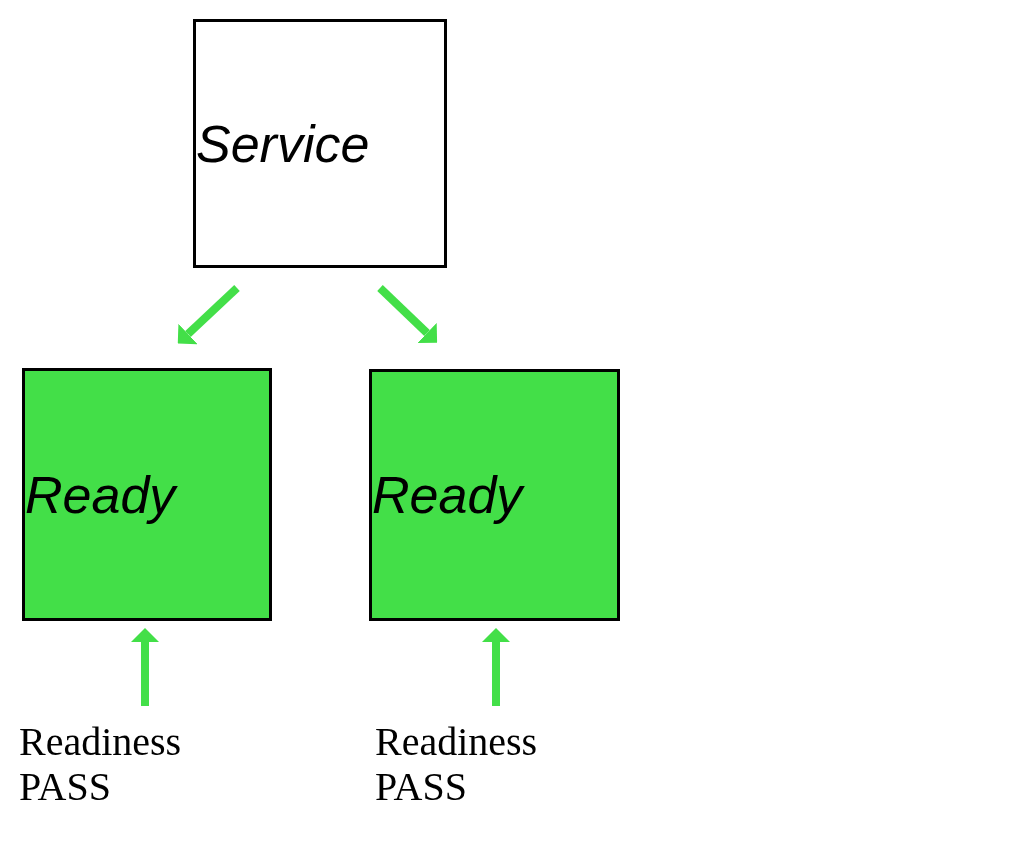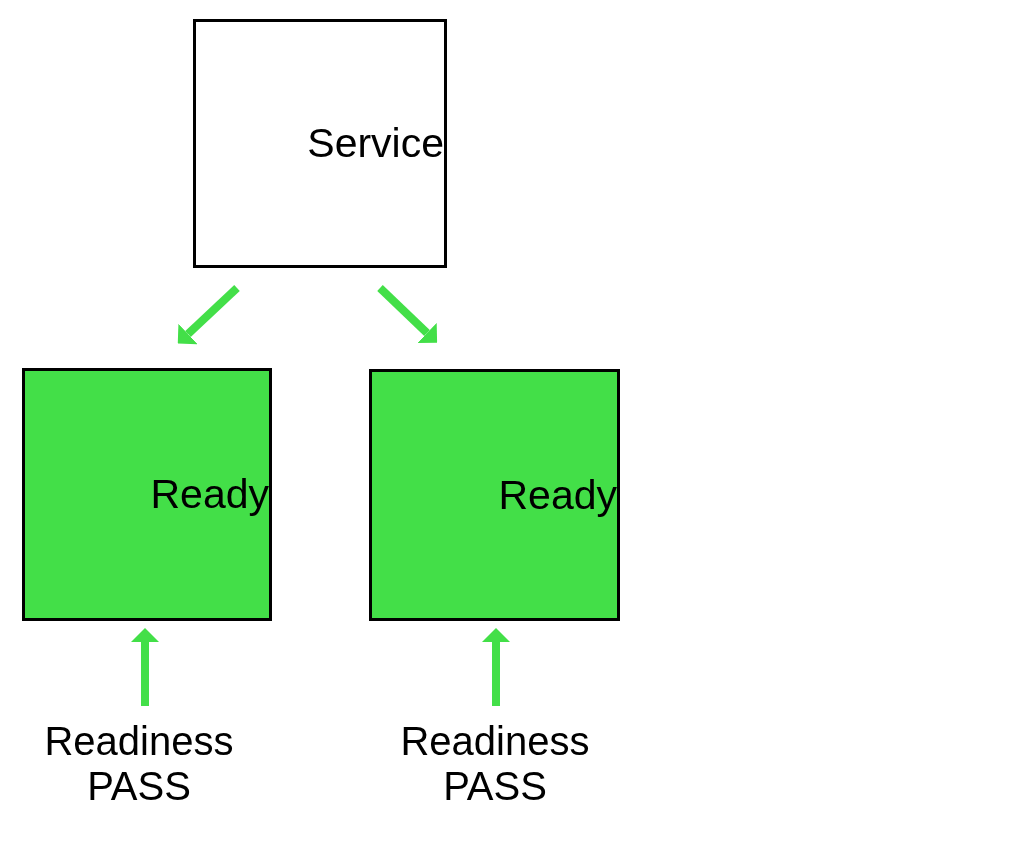--- a/index.html
+++ b/index.html
@@ -21,24 +21,25 @@
     width: 1010px;
     height: 862px;
     background: var(--background);
     overflow: hidden;
   }
   .node {
     position: absolute;
     border: 3px solid var(--node-border);
     display: flex;
     align-items: center;
-    justify-content: flex-end;
-    font-size: 41px;
+    justify-content: flex-start;
+    font-size: 52px;
     line-height: 1;
     color: var(--text);
+    font-style: italic;
   }
   .node-service {
     left: 193px; top: 19px;
     width: 254px; height: 249px;
     background: var(--service-fill);
   }
   .node-pod-left {
     left: 22px; top: 368px;
     width: 250px; height: 253px;
     background: var(--ready-fill);
@@ -57,25 +58,25 @@
   .arrow-shaft {
     stroke: var(--arrow);
     stroke-width: 8;
     fill: none;
   }
   .arrowhead-shape { fill: var(--arrow); }
   .caption {
     position: absolute;
     width: 240px;
     top: 719px;
-    text-align: center;
     font-size: 40px;
     line-height: 45px;
     color: var(--text);
     white-space: nowrap;
+    font-family: Liberation Serif, serif;
   }
   .caption-left  { left: 19px; }
   .caption-right { left: 375px; }
 </style>
 </head>
 <body>
 
 <div class="canvas">
 
   <div class="node node-service">

